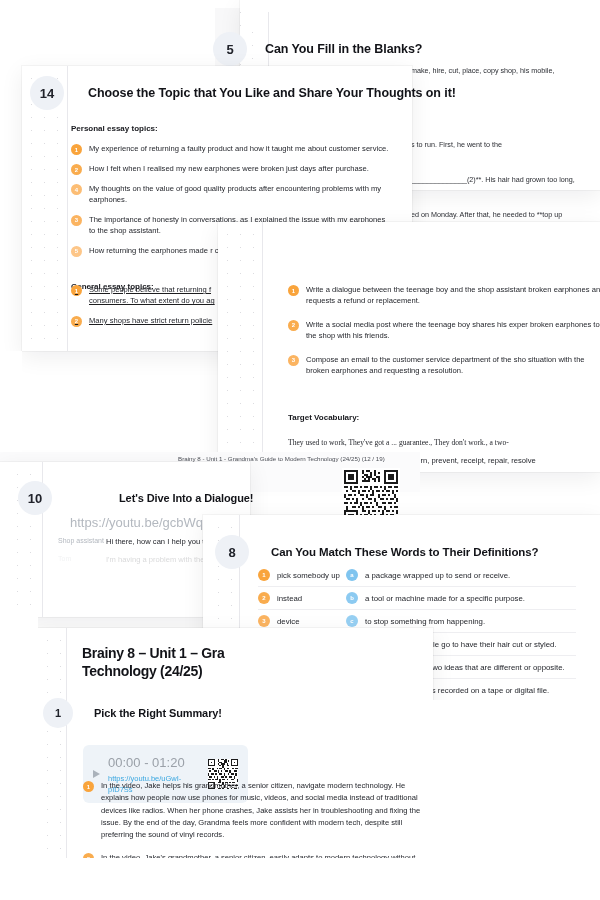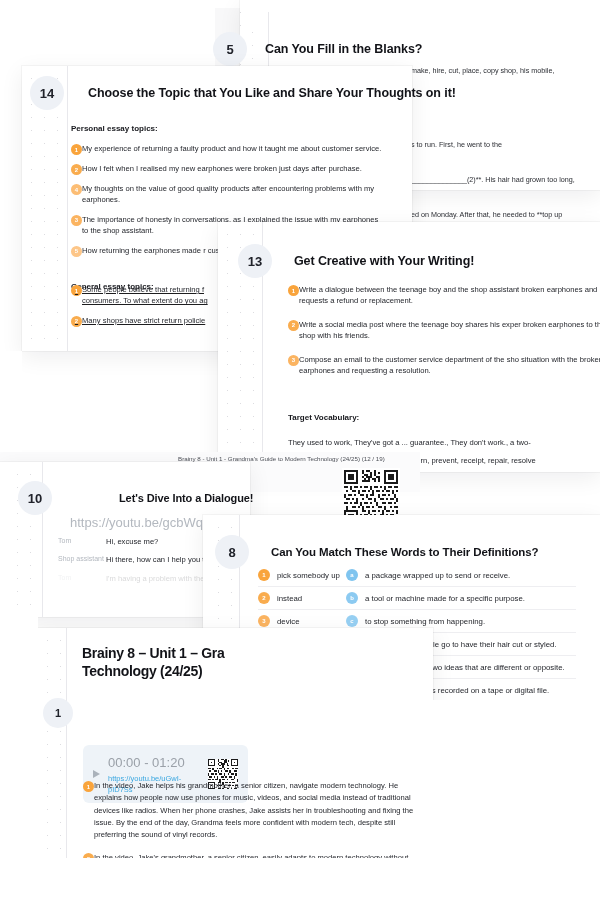--- a/index.html
+++ b/index.html
@@ -47,21 +47,21 @@
   .ex-title{
     font-size:12.5px;font-weight:700;letter-spacing:-0.1px;
     color:#121318;white-space:nowrap;line-height:34px;
   }
 
   .sub-h{font-size:8px;font-weight:700;color:#17181d;}
   .body-t{font-size:7.6px;line-height:1.55;color:#24262c;}
 
   
   .olist{position:absolute;}
-  .oitem{display:flex;margin-bottom:8px;align-items:flex-start;}
+  .oitem{display:flex;gap:7px;margin-bottom:8px;align-items:flex-start;}
   .obadge{
     width:11px;height:11px;border-radius:50%;flex:0 0 auto;margin-top:1px;
     display:flex;align-items:center;justify-content:center;
     color:#fff;font-size:6px;font-weight:700;line-height:1;
   }
   .o1{background:#f9a43c;}
   .o2{background:#f9ac4e;}
   .o3{background:#fbb461;}
   .o4{background:#fcbd74;}
   .o5{background:#fdc688;}
@@ -198,42 +198,38 @@
       <span class="obadge o2">2</span>
       <span class="otext" style="width:150px;display:inline-block;">Many shops have strict return policie</span>
     </div>
   </div>
 
   <div class="card shadowed" style="left:218px;top:222px;width:382px;height:250px;">
     <div class="dots"></div>
     <div class="rule" style="left:44px;"></div>
   </div>
 
-  <div class="ex" style="left:238px;top:244px;">
-    <div class="ex-badge">13</div>
-    <div class="ex-title" style="margin-left:22px;">Get Creative with Your Writing!</div>
-  </div>
 
   <div class="olist" style="left:288px;top:284px;width:320px;">
     <div class="oitem" style="margin-bottom:12px;">
       <span class="obadge o1">1</span>
       <span class="otext" style="width:330px;display:inline-block;">Write a dialogue between the teenage boy and the shop assistant broken earphones and requests a refund or replacement.</span>
     </div>
     <div class="oitem" style="margin-bottom:12px;">
       <span class="obadge o2">2</span>
       <span class="otext" style="width:330px;display:inline-block;">Write a social media post where the teenage boy shares his exper broken earphones to the shop with his friends.</span>
     </div>
     <div class="oitem">
       <span class="obadge o3">3</span>
       <span class="otext" style="width:330px;display:inline-block;">Compose an email to the customer service department of the sho situation with the broken earphones and requesting a resolution.</span>
     </div>
   </div>
 
   <div class="sub-h" style="position:absolute;left:288px;top:413px;">Target Vocabulary:</div>
-  <div class="body-t" style="position:absolute;left:288px;top:437px;white-space:nowrap;">They used to work, They've got a ... guarantee., They don't work., a two-</div>
+  <div class="body-t" style="position:absolute;left:288px;top:437px;white-space:nowrap;font-family:Liberation Serif, serif;">They used to work, They've got a ... guarantee., They don't work., a two-</div>
   <div class="body-t" style="position:absolute;left:385px;top:455px;white-space:nowrap;">place, return, prevent, receipt, repair, resolve</div>
 
   <div class="card tint2 flat" style="left:0px;top:452px;width:420px;height:40px;background:#fbfbfc;">
     <div class="dots" style="width:30px;"></div>
   </div>
   <div class="footer" style="left:178px;top:455px;">Brainy 8 - Unit 1 - Grandma's Guide to Modern Technology (24/25) (12 / 19)</div>
 
   <svg class="qr" style="position:absolute;left:342px;top:468px;" width="58" height="58" viewBox="0 0 29 29">
     <rect x="0" y="0" width="29" height="29" fill="#ffffff"></rect>
     <g fill="#1a1a1a">
@@ -369,24 +365,20 @@
 
   <div class="ex" style="left:18px;top:481px;gap:43px;">
     <div class="ex-badge">10</div>
     <div class="ex-title" style="margin-left:24px;font-size:11px;">Let's Dive Into a Dialogue!</div>
   </div>
 
   <div style="position:absolute;left:70px;top:515px;font-size:13px;color:#b3b8bf;">https://youtu.be/gcbWqNEJZg8</div>
 
   <div style="position:absolute;left:58px;top:536px;width:190px;">
     <div class="dlg-row">
-      <div class="dlg-who">Tom</div>
-      <div class="dlg-say">Hi, excuse me?</div>
-    </div>
-    <div class="dlg-row">
       <div class="dlg-who" style="width:48px;">Shop assistant</div>
       <div class="dlg-say">Hi there, how can I help you tod</div>
     </div>
     <div class="dlg-row" style="opacity:.18;">
       <div class="dlg-who">Tom</div>
       <div class="dlg-say">I'm having a problem with the e</div>
     </div>
   </div>
 
   <div class="card shadowed" style="left:203px;top:515px;width:397px;height:185px;">
@@ -459,20 +451,21 @@
     <div class="rule" style="left:28px;"></div>
   </div>
 
   <div class="bigtitle" style="left:82px;top:644px;">
     <span>Brainy 8 – Unit 1 – Gra</span><br>
     <span>Technology (24/25)</span>
   </div>
 
   <div class="ex" style="left:43px;top:698px;">
     <div class="ex-badge" style="width:30px;height:30px;font-size:11px;">1</div>
+    <div class="ex-title" style="margin-left:21px;font-size:11px;line-height:30px;">Pick the Right Summary!</div>
   </div>
 
   <div class="media" style="left:83px;top:745px;width:145px;">
     <span class="play"></span>
     <span>
       <span class="tstamp" style="display:block;">00:00 - 01:20</span>
       <span class="vlink" style="display:block;">https://youtu.be/uGwI-pID7Ss</span>
     </span>
     <svg class="qr" width="30" height="30" viewBox="0 0 21 21" style="margin-left:auto;">
       <rect x="0" y="0" width="21" height="21" fill="#ffffff"></rect>

